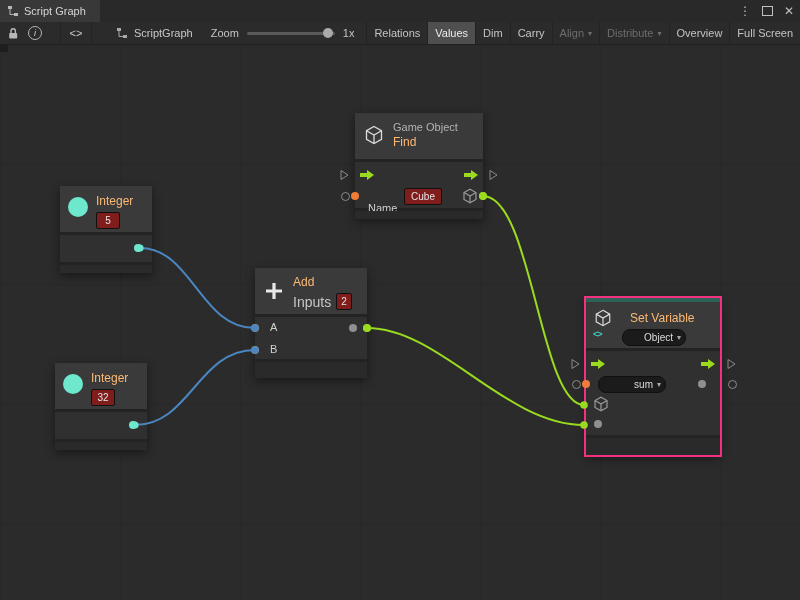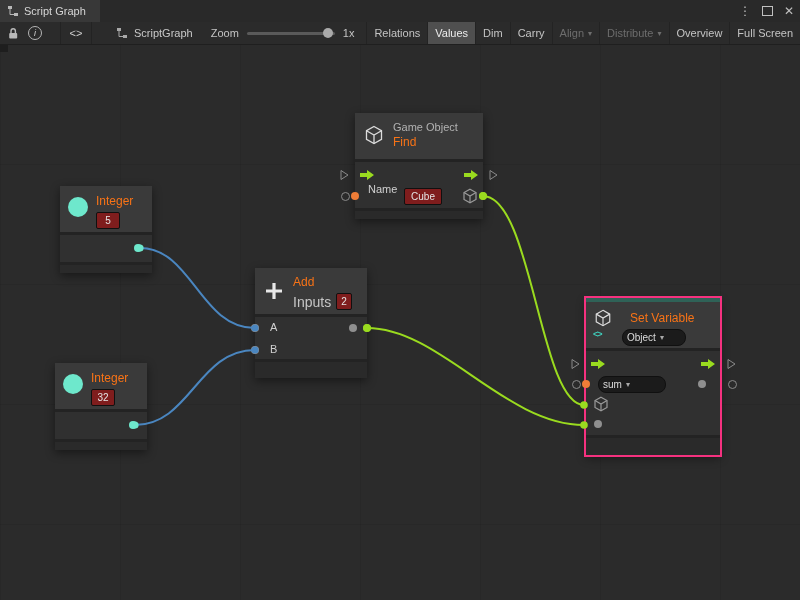--- a/index.html
+++ b/index.html
@@ -36,28 +36,28 @@
           background-image:linear-gradient(rgba(0,0,0,0.07) 1px,transparent 1px),
                            linear-gradient(90deg,rgba(0,0,0,0.07) 1px,transparent 1px);
           background-size:120px 120px;}
   .canvas-corner{position:absolute;left:0;top:44px;width:8px;height:8px;background:#1e1e1e;z-index:3;}
 
   
   .node{position:absolute;background:#232323;box-shadow:0 3px 9px rgba(0,0,0,0.45);z-index:2;}
   .nhead{position:absolute;left:0;right:0;background:#3a3a3a;}
   .nbody{position:absolute;left:0;right:0;background:#303030;}
   .nfoot{position:absolute;left:0;right:0;background:#2a2a2a;}
-  .ntitle{position:absolute;font-size:12px;color:#f97316;}
+  .ntitle{position:absolute;font-size:12px;color:#fdba74;}
   .ncat{position:absolute;font-size:11px;color:#b2b2b2;}
   .nsub{position:absolute;font-size:14px;color:#c6c6c6;}
   .plabel{position:absolute;font-size:11px;color:#d0d0d0;}
   .vbox{position:absolute;height:15px;background:#7f1d1d;border:1px solid #101010;border-radius:2px;
         color:#e4e4e4;font-size:10px;line-height:15px;text-align:center;}
   .dropdown{position:absolute;height:15px;background:#1b1b1b;border:1px solid #101010;border-radius:8px;
-            color:#dcdcdc;font-size:10px;display:flex;align-items:center;justify-content:flex-start;padding:0 4px;}
+            color:#dcdcdc;font-size:10px;display:flex;align-items:center;justify-content:flex-end;padding:0 4px;}
   .dropdown .dd-caret{color:#a8a8a8;}
   .pdot{position:absolute;width:8px;height:8px;border-radius:50%;}
   .teal{background:#6ee8cc;}.grayd{background:#8f8f8f;}.orange{background:#ef7d37;}.greend{background:#9adb1f;}
   .teal-circle{position:absolute;width:20px;height:20px;border-radius:50%;background:#6ee8cc;}
   .icon-abs{position:absolute;}
   .selected{outline:2px solid #f5317f;}
   .tealstrip{position:absolute;left:0;right:0;background:#2f6257;}
   .varcode{position:absolute;font-size:9px;font-weight:bold;color:#3fd0bd;letter-spacing:-1px;}
   .circ-ind{position:absolute;width:7px;height:7px;border:1px solid #8a8a8a;border-radius:50%;z-index:2;}
   .tri-ind{position:absolute;z-index:2;}
@@ -217,21 +217,21 @@
         <svg width="16" height="12" viewBox="0 0 16 12">
             <path d="M1 4 h7 V1 l7 5 -7 5 V8 H1 Z" fill="#9adb1f"></path>
           </svg>
       </span>
       <span class="icon-abs" style="right:4px;top:5px">
         <svg width="16" height="12" viewBox="0 0 16 12">
             <path d="M1 4 h7 V1 l7 5 -7 5 V8 H1 Z" fill="#9adb1f"></path>
           </svg>
       </span>
       <div class="pdot orange" style="left:-4px;top:30px"></div>
-      <div class="plabel" style="left:13px;top:21px">Name</div>
+      <div class="plabel" style="left:13px;top:40px">Name</div>
       <div class="vbox" style="left:49px;top:26px;width:36px">Cube</div>
       <span class="icon-abs" style="right:5px;top:26px">
         <svg width="16" height="16" viewBox="0 0 20 20">
             <path d="M10 1.5 L17.5 5.7 V14.3 L10 18.5 L2.5 14.3 V5.7 Z" fill="none" stroke="#9a9a9a" stroke-width="1.5"></path>
             <path d="M2.5 5.7 L10 10 L17.5 5.7 M10 10 V18.5" fill="none" stroke="#9a9a9a" stroke-width="1.5"></path>
           </svg>
       </span>
     </div>
     <div class="nfoot" style="top:98px;height:8px"></div>
     <div class="pdot greend" style="right:-4px;top:79px"></div>

